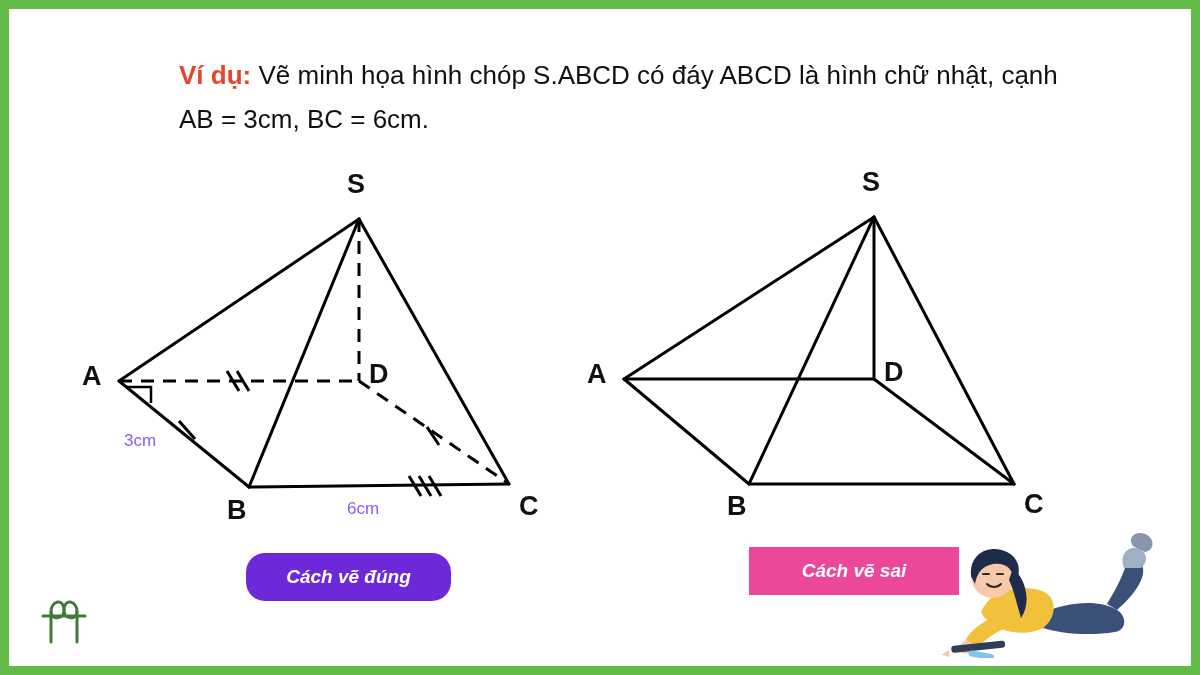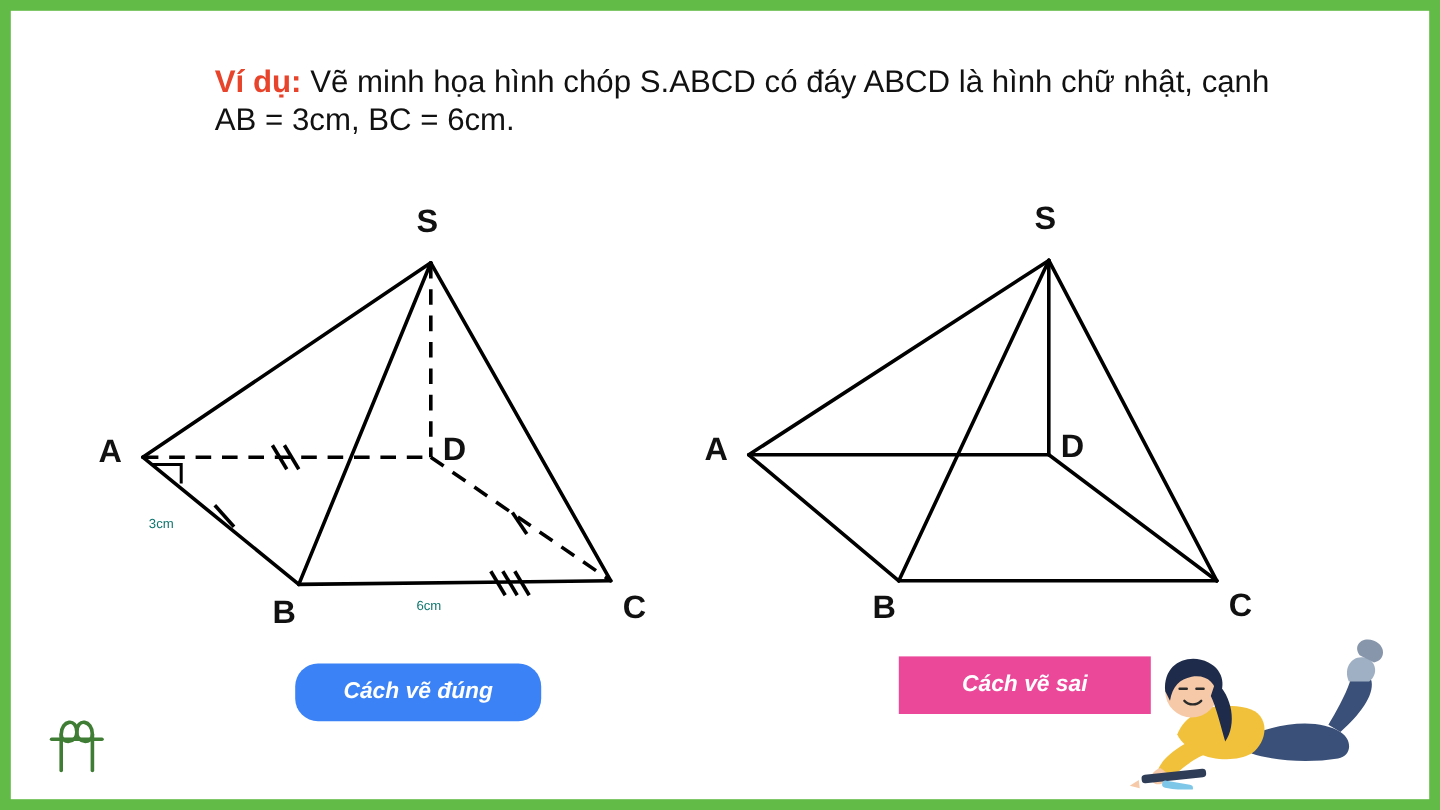--- a/index.html
+++ b/index.html
@@ -15,21 +15,21 @@
     box-sizing:border-box;
     border:9px solid #62bb46;
     background:#ffffff;
   }
   
   .heading{
     position:absolute;
     left:170px; top:44px;
     width:880px;
     font-size:26px;
-    line-height:31px;
+    line-height:44px;
     color:#111111;
   }
   .heading .lead{
     color:#e8442b;
     font-weight:bold;
   }
   
   .figure{
     position:absolute;
     top:150px;
@@ -40,39 +40,39 @@
   .figure svg{display:block;}
   .vlabel{
     position:absolute;
     font-size:27px;
     font-weight:bold;
     color:#111111;
     white-space:nowrap;
   }
   .mlabel{
     position:absolute;
-    font-size:11px;
-    color:#0f766e;
+    font-size:17px;
+    color:#8b5cf6;
     white-space:nowrap;
   }
   
   .caption{
     position:absolute;
     height:48px;
     display:flex;
     align-items:center;
     justify-content:center;
     font-size:19px;
     font-style:italic;
     font-weight:bold;
     color:#ffffff;
   }
   #caption-correct{
     left:237px; top:544px; width:205px;
-    background:#3b82f6;
+    background:#6d28d9;
     border-radius:19px;
   }
   #caption-wrong{
     left:740px; top:538px; width:210px;
     background:#ec4899;
   }
   
   .logo{
     position:absolute;
     left:28px; bottom:20px;

